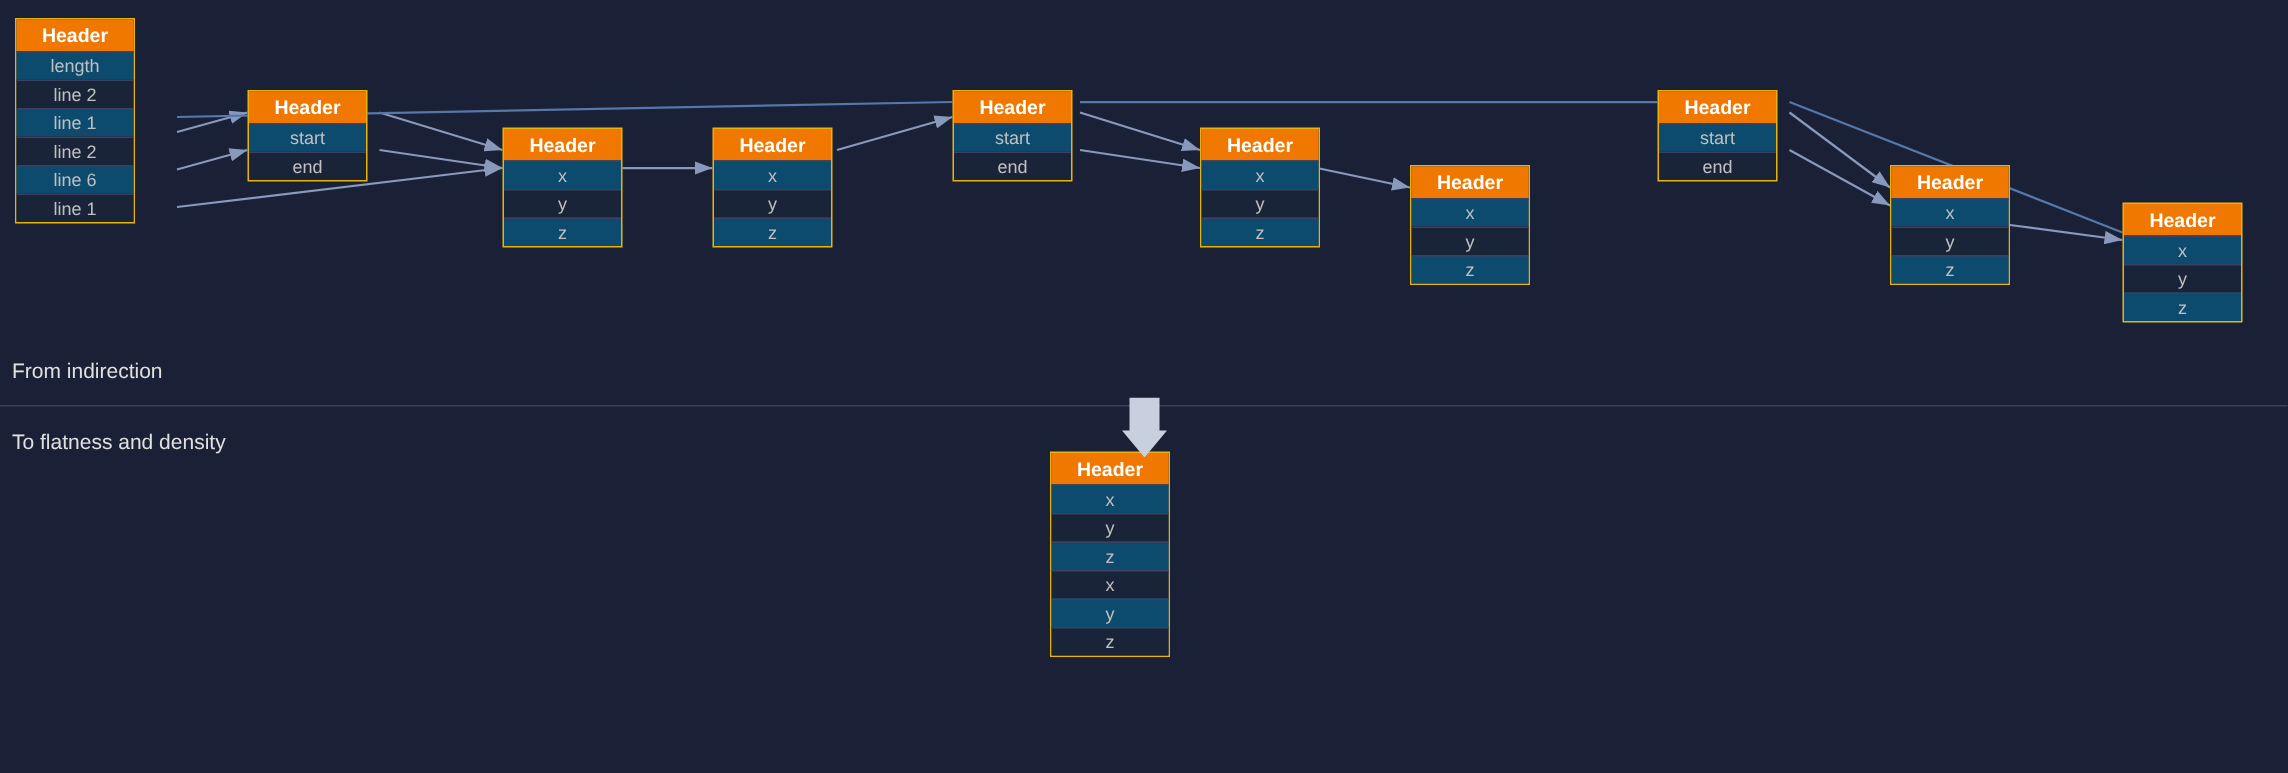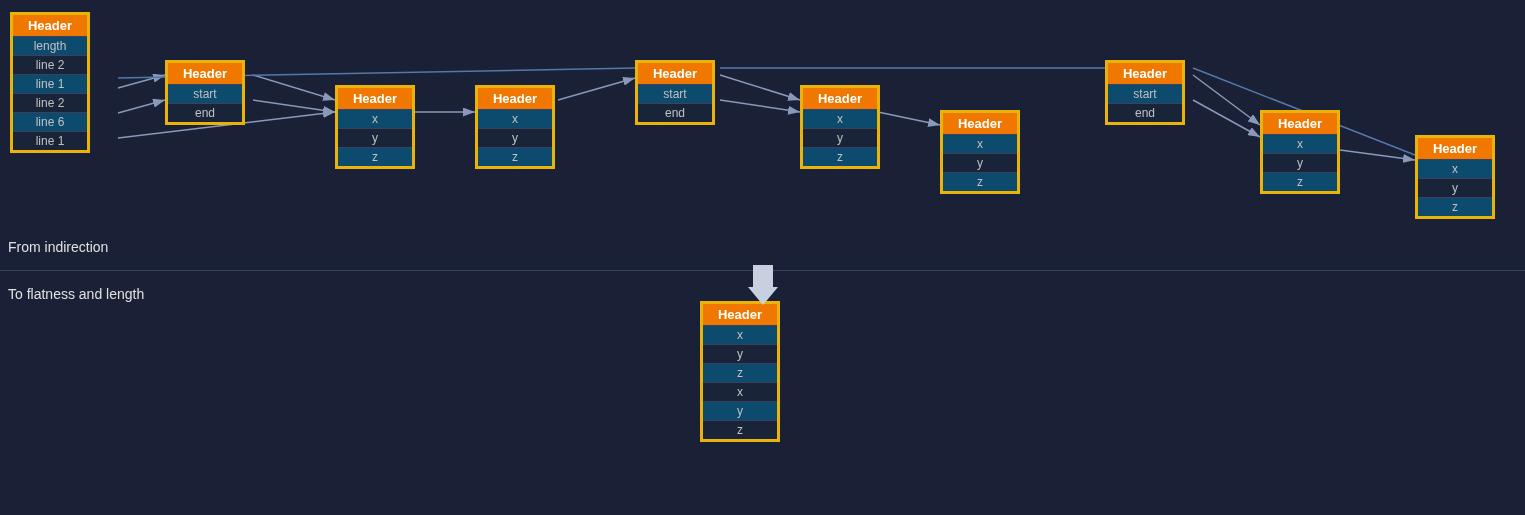--- a/index.html
+++ b/index.html
@@ -31,21 +31,21 @@
       position: relative;
       height: 240px;
       padding: 10px 0;
     }
 
     
     .node {
       position: absolute;
       display: inline-block;
       min-width: 80px;
-      border: 3px solid #eab308;
+      border: 1px solid #eab308;
       background: #1e2a40;
     }
 
     .node-header {
       background: #f07800;
       color: #fff;
       font-weight: bold;
       text-align: center;
       padding: 3px 10px;
       font-size: 13px;
@@ -223,21 +223,21 @@
 
 <div class="down-arrow">
   <svg width="30" height="40" viewBox="0 0 30 40">
     <polygon points="5,0 25,0 25,22 30,22 15,40 0,22 5,22" fill="#c8d0e0"></polygon>
   </svg>
 </div>
 
 <div class="bottom-section">
 
   <div class="section-label" style="top: 15px;">
-    <span>To flatness and length</span>
+    <span>To flatness and density</span>
   </div>
 
   <div class="node" style="left:700px; top:30px;">
     <div class="node-header">Header</div>
     <div class="node-row">x</div>
     <div class="node-row">y</div>
     <div class="node-row">z</div>
     <div class="node-row">x</div>
     <div class="node-row">y</div>
     <div class="node-row">z</div>

